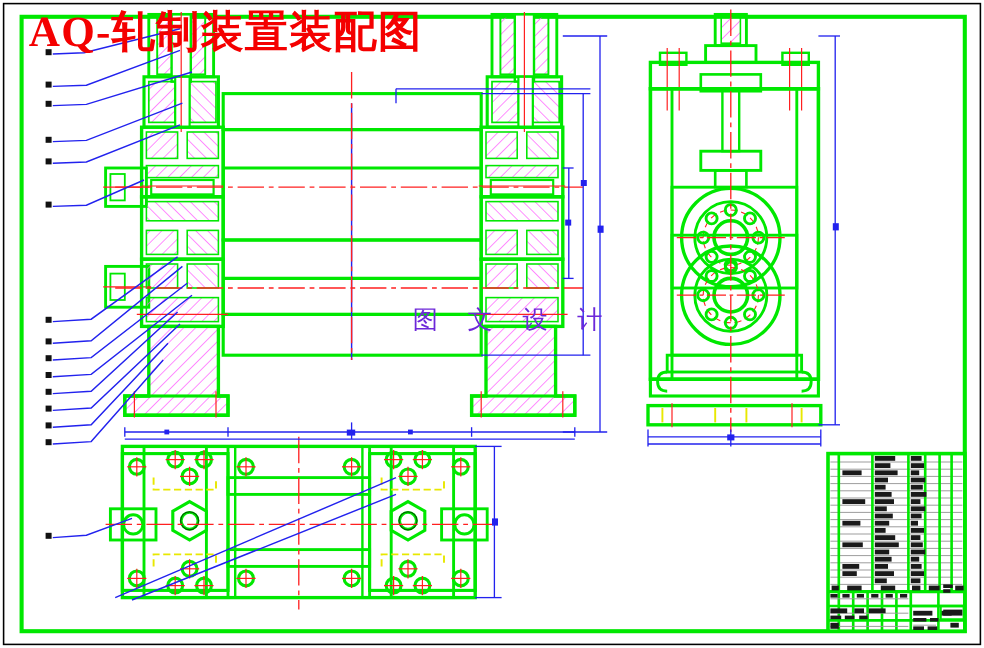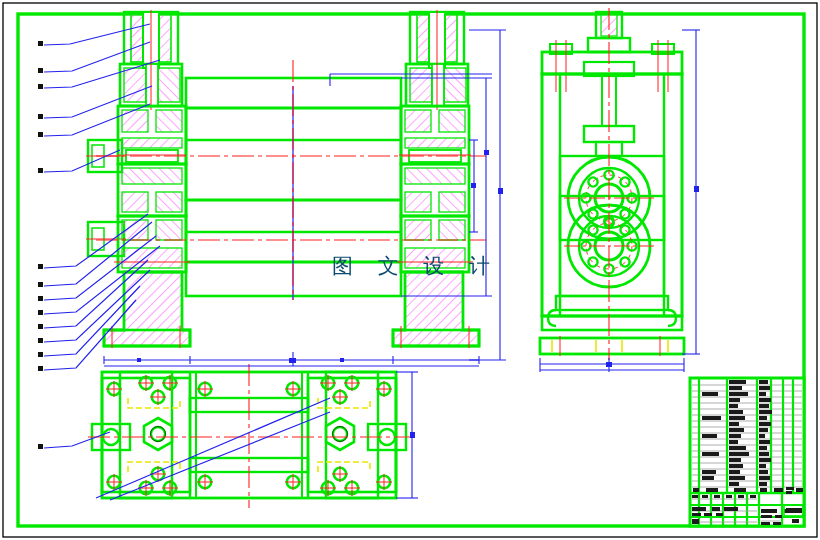--- a/index.html
+++ b/index.html
@@ -7,23 +7,23 @@
   #sheet{position:relative;width:820px;height:540px;background:#fff;}
   #sheet svg{position:absolute;left:0;top:0;}
   .ttl{
     position:absolute;left:24px;top:8px;
     font-family:"Liberation Serif",serif;
     font-size:36px;font-weight:700;color:#f40000;
     letter-spacing:1px;white-space:nowrap;line-height:1;
     z-index:40;
   }
   .wm{
-    position:absolute;left:332px;top:252px;
+    position:absolute;left:344px;top:252px;
     font-family:"DejaVu Sans",sans-serif;
-    font-size:21px;color:#0c4a6e;letter-spacing:9px;white-space:nowrap;
+    font-size:21px;color:#6d28d9;letter-spacing:9px;white-space:nowrap;
     z-index:39;
   }
 </style>
 </head>
 <body>
 
 <div id="sheet">
 
   <svg width="820" height="540" viewBox="0 0 820 540">
     <defs>
@@ -531,16 +531,17 @@
         <rect x="761" y="522" width="9" height="3"></rect>
           <rect x="773" y="522" width="8" height="3"></rect>
       </g>
 
       <rect x="784" y="505" width="19" height="11" fill="none" stroke="#00e800" stroke-width="1.6"></rect>
       <rect x="786" y="508" width="16" height="5" fill="#1a1a1a"></rect>
       <rect x="792" y="519" width="7" height="4" fill="#1a1a1a"></rect>
     </g>
   </svg>
 
+  <div class="ttl">AQ-轧制装置装配图</div>
 
   <div class="wm">图 文 设 计</div>
 
 </div>
 
 </body></html>

